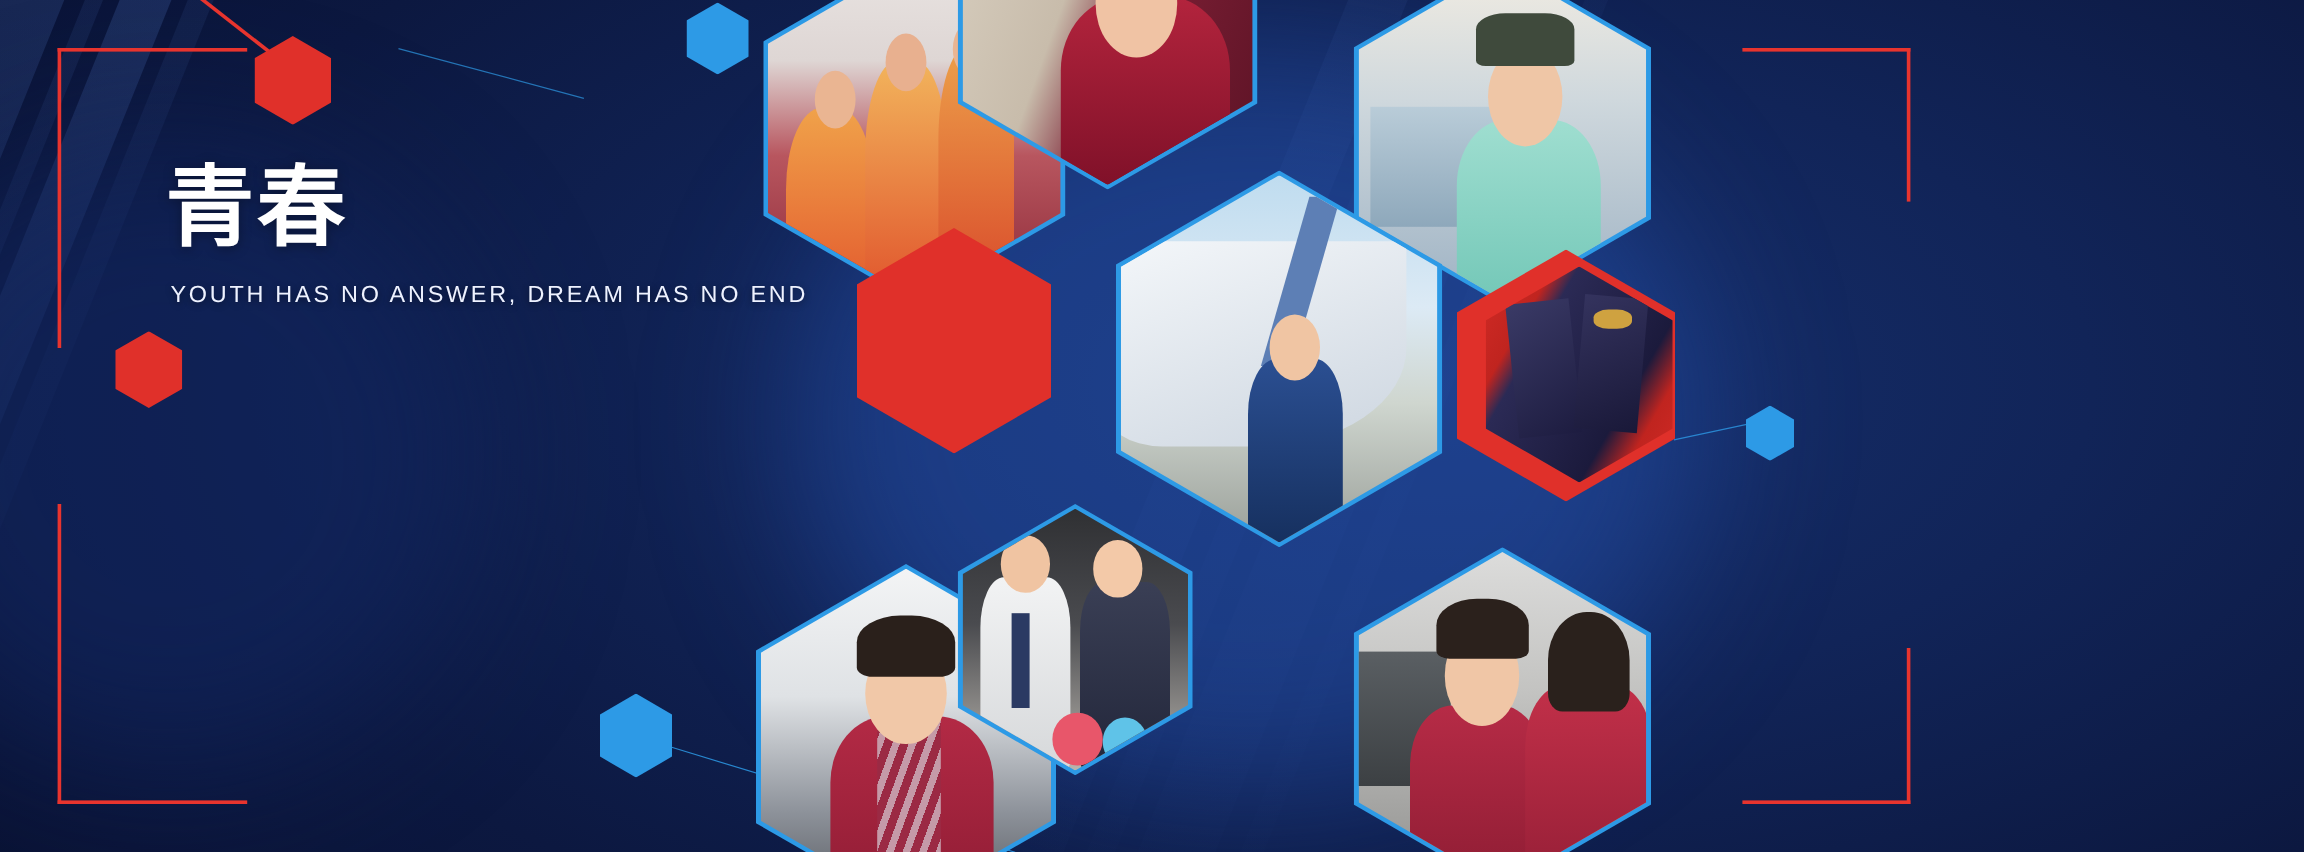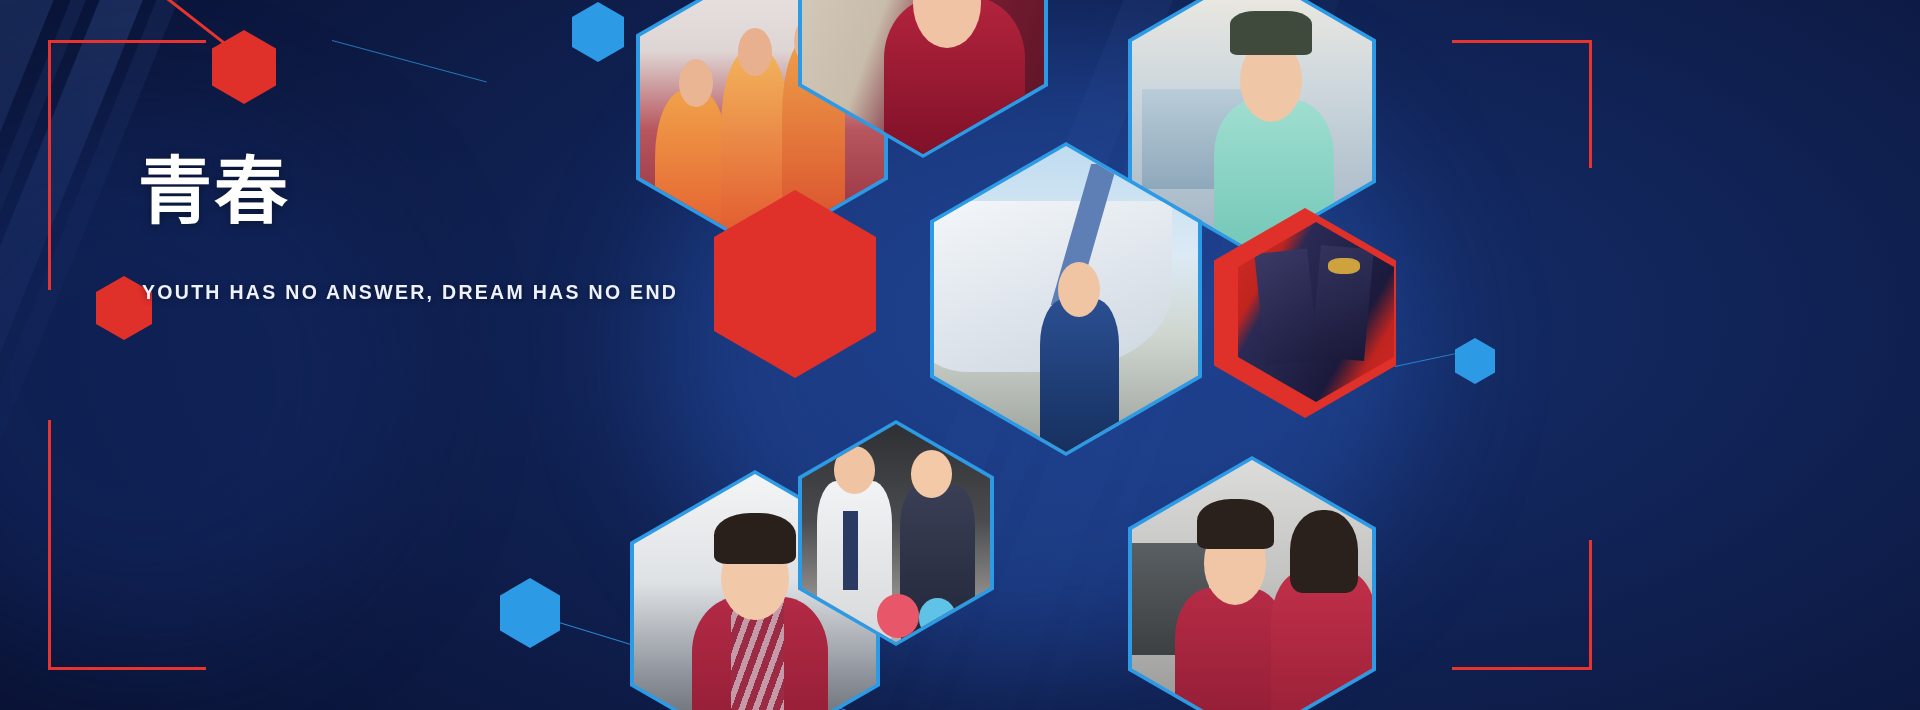--- a/index.html
+++ b/index.html
@@ -51,39 +51,39 @@
   }
   .hex-solid-red{background:#e0302a;}
   .hex-solid-blue{background:#2d9ae6;}
 
   
   .ph{position:absolute;inset:0;}
   .ph .sky   {position:absolute;inset:0;}
   .ph .figure{position:absolute;}
 
   
-  .copy{position:absolute;left:138px;top:154px;width:620px;}
+  .copy{position:absolute;left:138px;top:136px;width:620px;}
   .line{display:flex;align-items:baseline;white-space:nowrap;color:#fff;}
   .l1{margin-left:0;}
   .l2{margin-left:72px;margin-top:20px;}
   .t-bold{
     font-family:"DejaVu Sans","Liberation Sans",sans-serif;
     font-weight:700;font-size:74px;line-height:1.02;
     letter-spacing:2px;
     text-shadow:0 2px 10px rgba(0,0,0,.35);
   }
   .t-light{
     font-family:"DejaVu Sans","Liberation Sans",sans-serif;
     font-weight:400;font-size:60px;line-height:1.02;
     letter-spacing:3px;margin-left:8px;
     text-shadow:0 2px 10px rgba(0,0,0,.35);
   }
   .subtitle{
-    margin-top:52px;margin-left:4px;
-    color:#eef2ff;font-size:19.5px;font-weight:700;
+    margin-top:24px;margin-left:4px;
+    color:#eef2ff;font-size:19.5px;font-weight:400;
     letter-spacing:2.3px;white-space:nowrap;
     text-shadow:0 1px 6px rgba(0,0,0,.45);
   }
 </style>
 </head>
 <body>
 
 <div id="banner">
 
   <div class="stripes">

